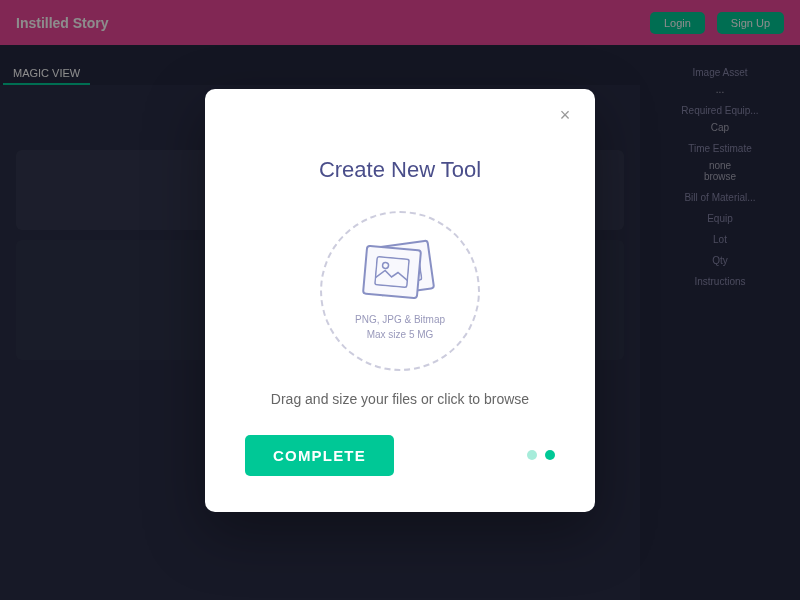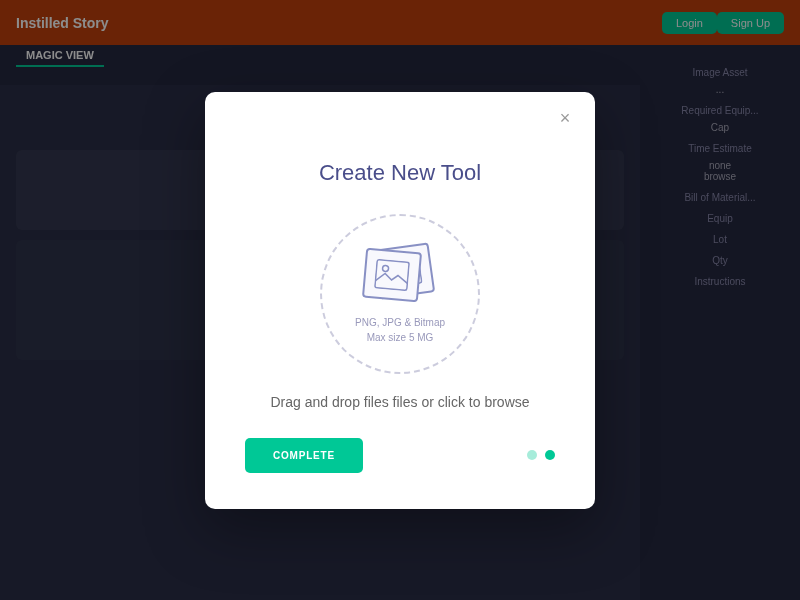--- a/index.html
+++ b/index.html
@@ -16,24 +16,25 @@
     
     .background {
       position: absolute;
       inset: 0;
       background: #2a2e47;
       display: flex;
     }
 
     .bg-header {
       height: 45px;
-      background: #c2410c;
+      background: #ec4899;
       display: flex;
       align-items: center;
       padding: 12px 16px;
+      gap: 12px;
       position: absolute;
       top: 0; left: 0; right: 0;
     }
 
     .bg-tab {
       color: #aab;
       font-size: 11px;
       padding: 4px 10px;
       border-bottom: 2px solid transparent;
     }
@@ -98,24 +99,23 @@
     }
 
     .bg-tabs-row {
       position: absolute;
       top: 45px;
       left: 0;
       right: 160px;
       height: 40px;
       background: #252840;
       display: flex;
-      align-items: flex-start;
-      padding: 0 16px;
+      align-items: flex-end;
+      padding: 0 3px;
       gap: 16px;
-      font-weight: bold;
     }
 
     
     .overlay {
       position: absolute;
       inset: 0;
       background: rgba(0,0,0,0.45);
       display: flex;
       align-items: center;
       justify-content: center;
@@ -241,21 +241,21 @@
       align-items: center;
       justify-content: space-between;
     }
 
     .complete-btn {
       background: #00c896;
       color: #fff;
       border: none;
       border-radius: 5px;
       padding: 12px 28px;
-      font-size: 10px;
+      font-size: 15px;
       font-weight: 700;
       letter-spacing: 0.08em;
       cursor: pointer;
       text-transform: uppercase;
     }
 
     
     .pagination-dots {
       display: flex;
       gap: 8px;
@@ -332,21 +332,21 @@
             </svg>
           </div>
         </div>
         <div class="drop-hint">
           <span>PNG, JPG &amp; Bitmap</span><br>
           <span>Max size 5 MG</span>
         </div>
       </div>
     </div>
 
-    <p class="drop-instruction">Drag and drop files files or click to browse</p>
+    <p class="drop-instruction">Drag and size your files or click to browse</p>
 
     <div class="modal-footer">
       <button class="complete-btn">COMPLETE</button>
 
       <div class="pagination-dots">
         <span class="dot inactive"></span>
         <span class="dot active"></span>
       </div>
     </div>
 

